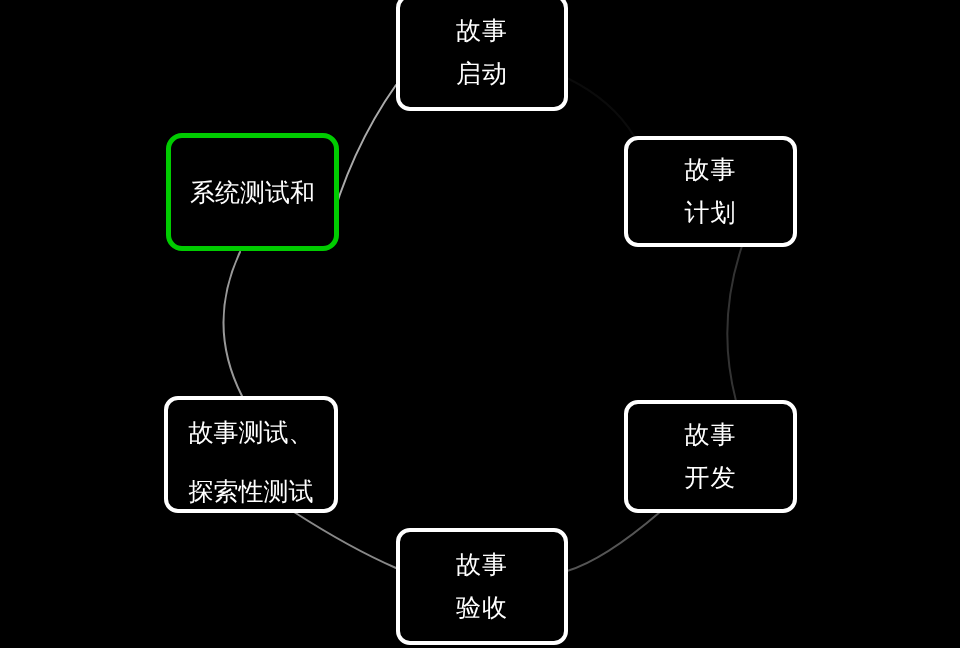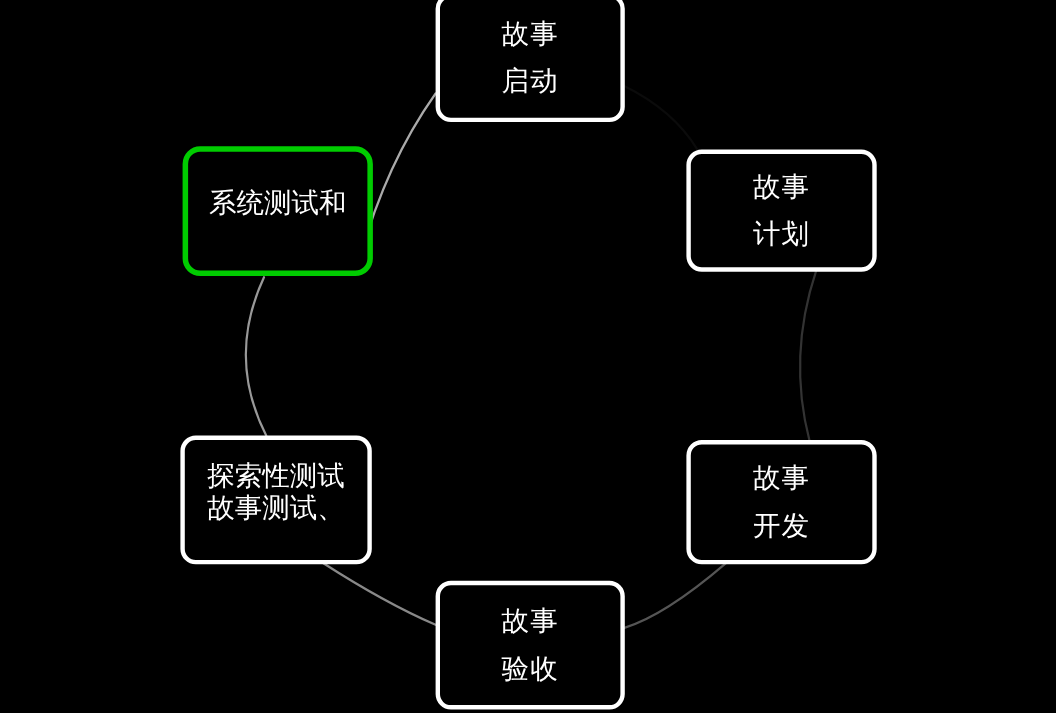--- a/index.html
+++ b/index.html
@@ -50,21 +50,21 @@
     border-radius: 16px;
   }
   .node .line {
     display: block;
     white-space: nowrap;
     line-height: 1.15;
     font-size: 25px;
     letter-spacing: 1px;
   }
   .node .line.l1 { margin-bottom: 14px; }
-  .node.wide .line { font-size: 25px; letter-spacing: 0px; }
+  .node.wide .line { font-size: 25px; letter-spacing: 0px; margin-top: 16px; }
 </style>
 </head>
 <body>
 
 <div id="stage">
 
   <svg id="arc-layer" viewBox="0 0 960 648" width="960" height="648" xmlns="http://www.w3.org/2000/svg">
 
     <path d="M 327 236 Q 350 150 396 85" fill="none" stroke="#aaaaaa" stroke-width="2" stroke-linecap="round"></path>
     <path d="M 567 78 Q 612 100 634 136" fill="none" stroke="#0b0b0b" stroke-width="2" stroke-linecap="round"></path>
@@ -88,21 +88,21 @@
     <span class="line l1">故事</span>
     <span class="line l2">开发</span>
   </div>
 
   <div class="node" style="left: 396px; top: 528px; width: 172px; height: 117px; border-color: rgb(255, 255, 255);">
     <span class="line l1">故事</span>
     <span class="line l2">验收</span>
   </div>
 
   <div class="node wide" style="left: 164px; top: 396px; width: 174px; height: 117px; border-color: rgb(255, 255, 255);">
+    <span class="line l1">故事测试、</span>
     <span class="line l2">探索性测试</span>
-    <span class="line l1">故事测试、</span>
   </div>
 
   <div class="node wide green" style="left: 166px; top: 133px; width: 173px; height: 118px; border-color: rgb(0, 204, 0);">
     <span class="line l1">系统测试和</span>
   </div>
 
 </div>
 
 </body></html>

